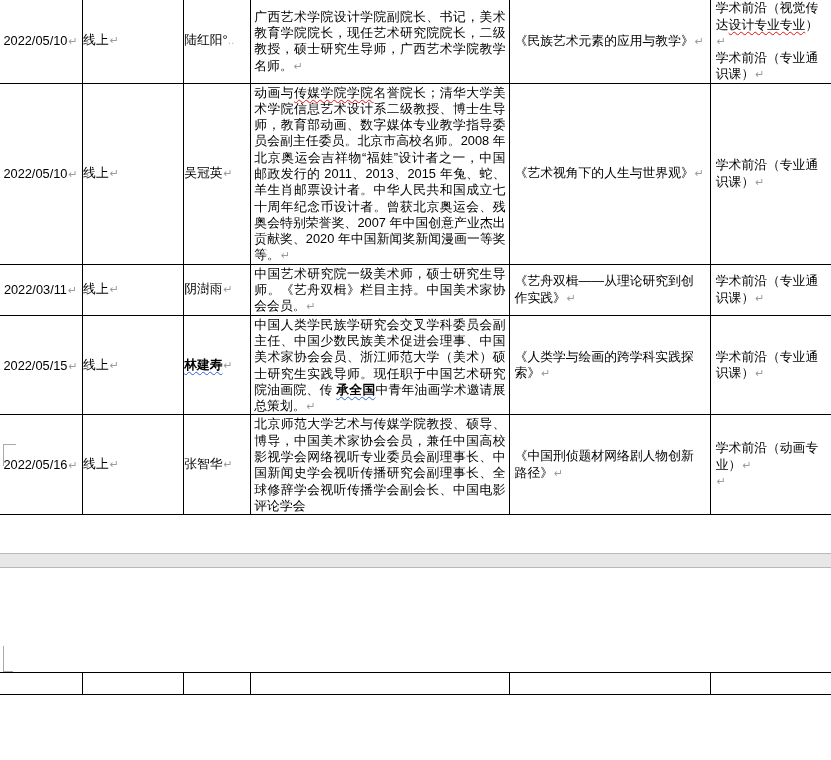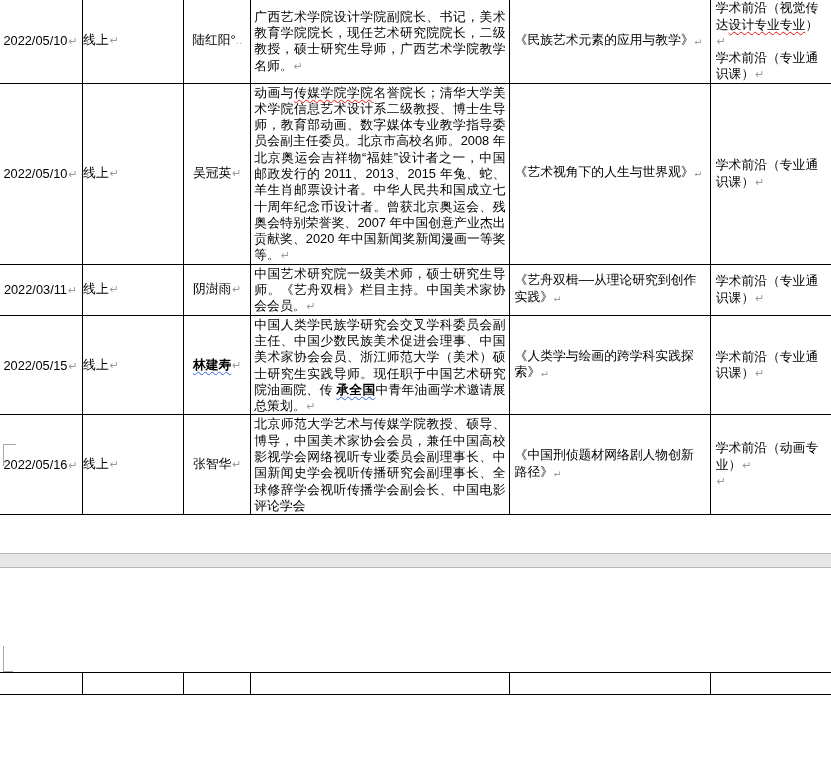--- a/index.html
+++ b/index.html
@@ -4,23 +4,23 @@
 <style>
   html,body{margin:0;padding:0;}
   body{font-family:"Liberation Sans","DejaVu Sans",sans-serif;}
   #stage{position:relative;width:831px;height:760px;background:#ffffff;overflow:hidden;}
 
   table.doc{border-collapse:collapse;table-layout:fixed;position:absolute;left:-2px;width:835px;
     font-size:12.8px;color:#000;}
   table.doc td{border:1.5px solid #000;vertical-align:middle;padding:0;overflow:hidden;box-sizing:border-box;}
   td.c-date{width:84px;text-align:center;white-space:nowrap;margin-left:32px;}
   td.c-mode{width:101px;padding-left:8px;margin-left:12px;}
-  td.c-name{width:67px;padding-left:6px;text-align:center;}
+  td.c-name{width:67px;padding-left:6px;}
   td.c-bio{width:258px;vertical-align:top;}
-  td.c-course{width:201px;font-family:Liberation Mono, monospace;}
+  td.c-course{width:201px;}
   td.c-cat{width:122px;}
   .bio-text{padding:1px 3px 0 3px;line-height:16.3px;text-align:justify;text-justify:inter-character;}
   .course-text{padding:0 5px;line-height:16.5px;}
   .cat-text{padding:0 4px 0 5px;line-height:16.5px;}
   .cat-top{vertical-align:top;margin-top:45px;}
   .cat-top .cat-text{padding-top:1px;}
   .rmark{color:#9b9b9b;font-size:11px;padding-left:1px;}
   .nmark{color:#b4b4b4;font-size:10px;}
   .sp-red{text-decoration:underline;text-decoration-style:wavy;text-decoration-color:#e41010;
     text-decoration-thickness:1px;text-underline-offset:2px;}

